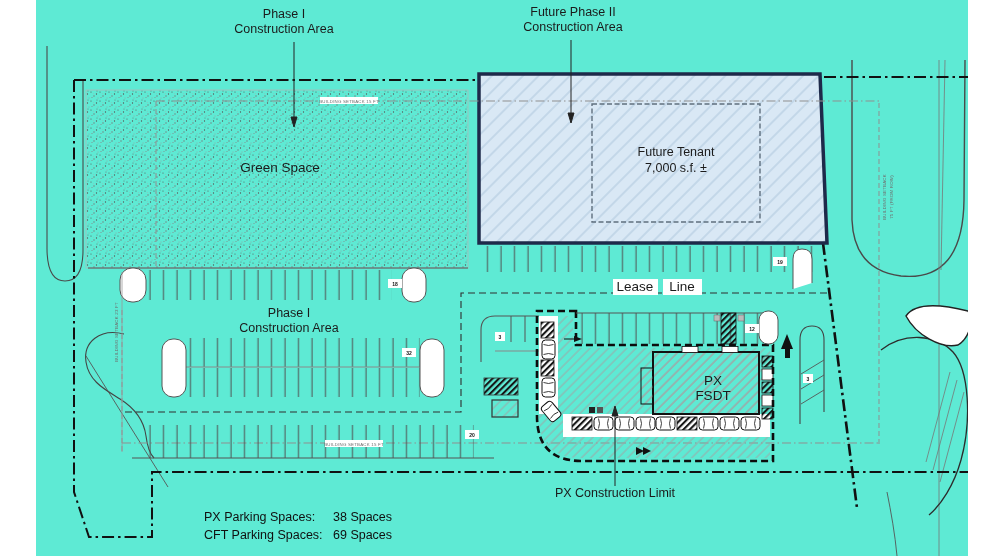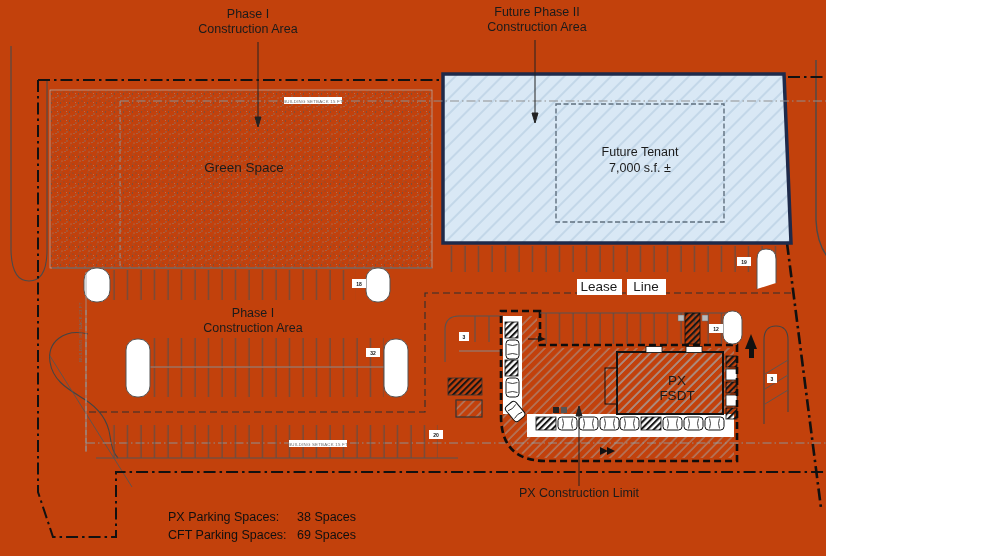--- a/index.html
+++ b/index.html
@@ -1,16 +1,16 @@
 <!DOCTYPE html>
 <html><head>
 <meta charset="utf-8">
 <style>
   html,body{margin:0;padding:0;background:#fff;}
-  .canvas{position:relative;width:826px;height:556px;background:#c2410c;overflow:hidden;}
+  .canvas{position:relative;width:932px;height:556px;background:#5eead4;overflow:hidden;margin-left:36px;}
   svg{display:block;}
   .lbl{font-family:"Liberation Sans",sans-serif;font-size:12.5px;fill:#1b1b1b;}
   .lbl-lg{font-family:"Liberation Sans",sans-serif;font-size:13.5px;fill:#1b1b1b;}
   .sum{font-family:"Liberation Sans",sans-serif;font-size:12.5px;fill:#101010;}
   .num{font-family:"Liberation Sans",sans-serif;font-size:5px;font-weight:700;fill:#111;}
   .tiny{font-family:"Liberation Sans",sans-serif;font-size:4.4px;fill:#6e6e6e;letter-spacing:.2px;}
   .mid{text-anchor:middle;}
 </style>
 </head>
 <body>

